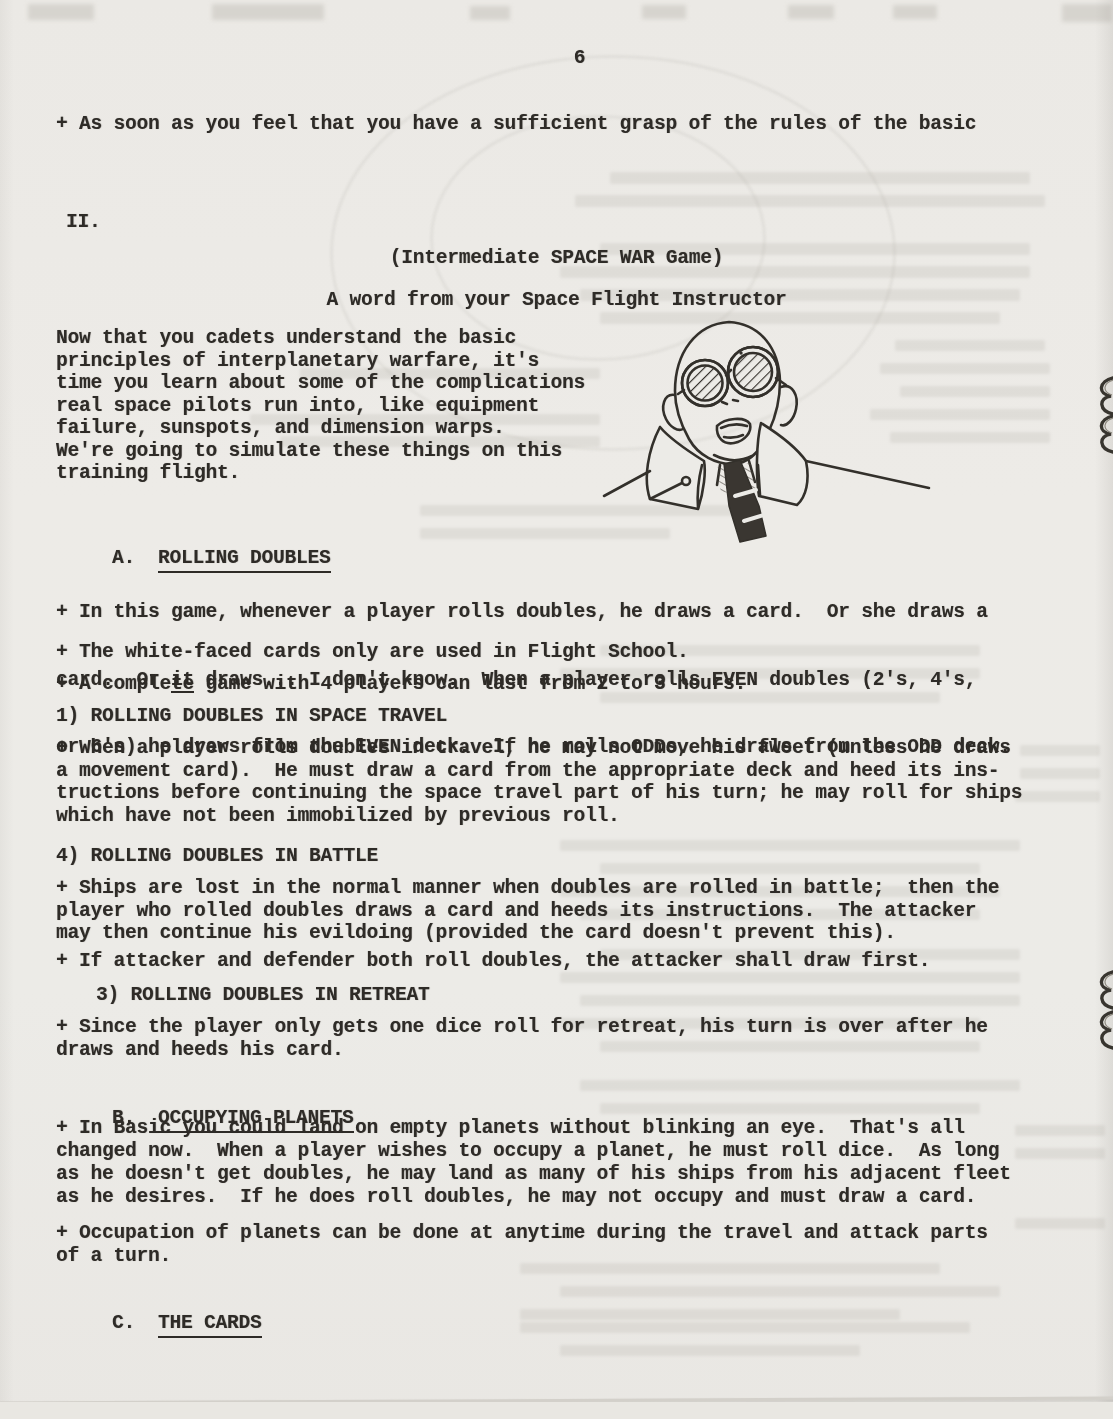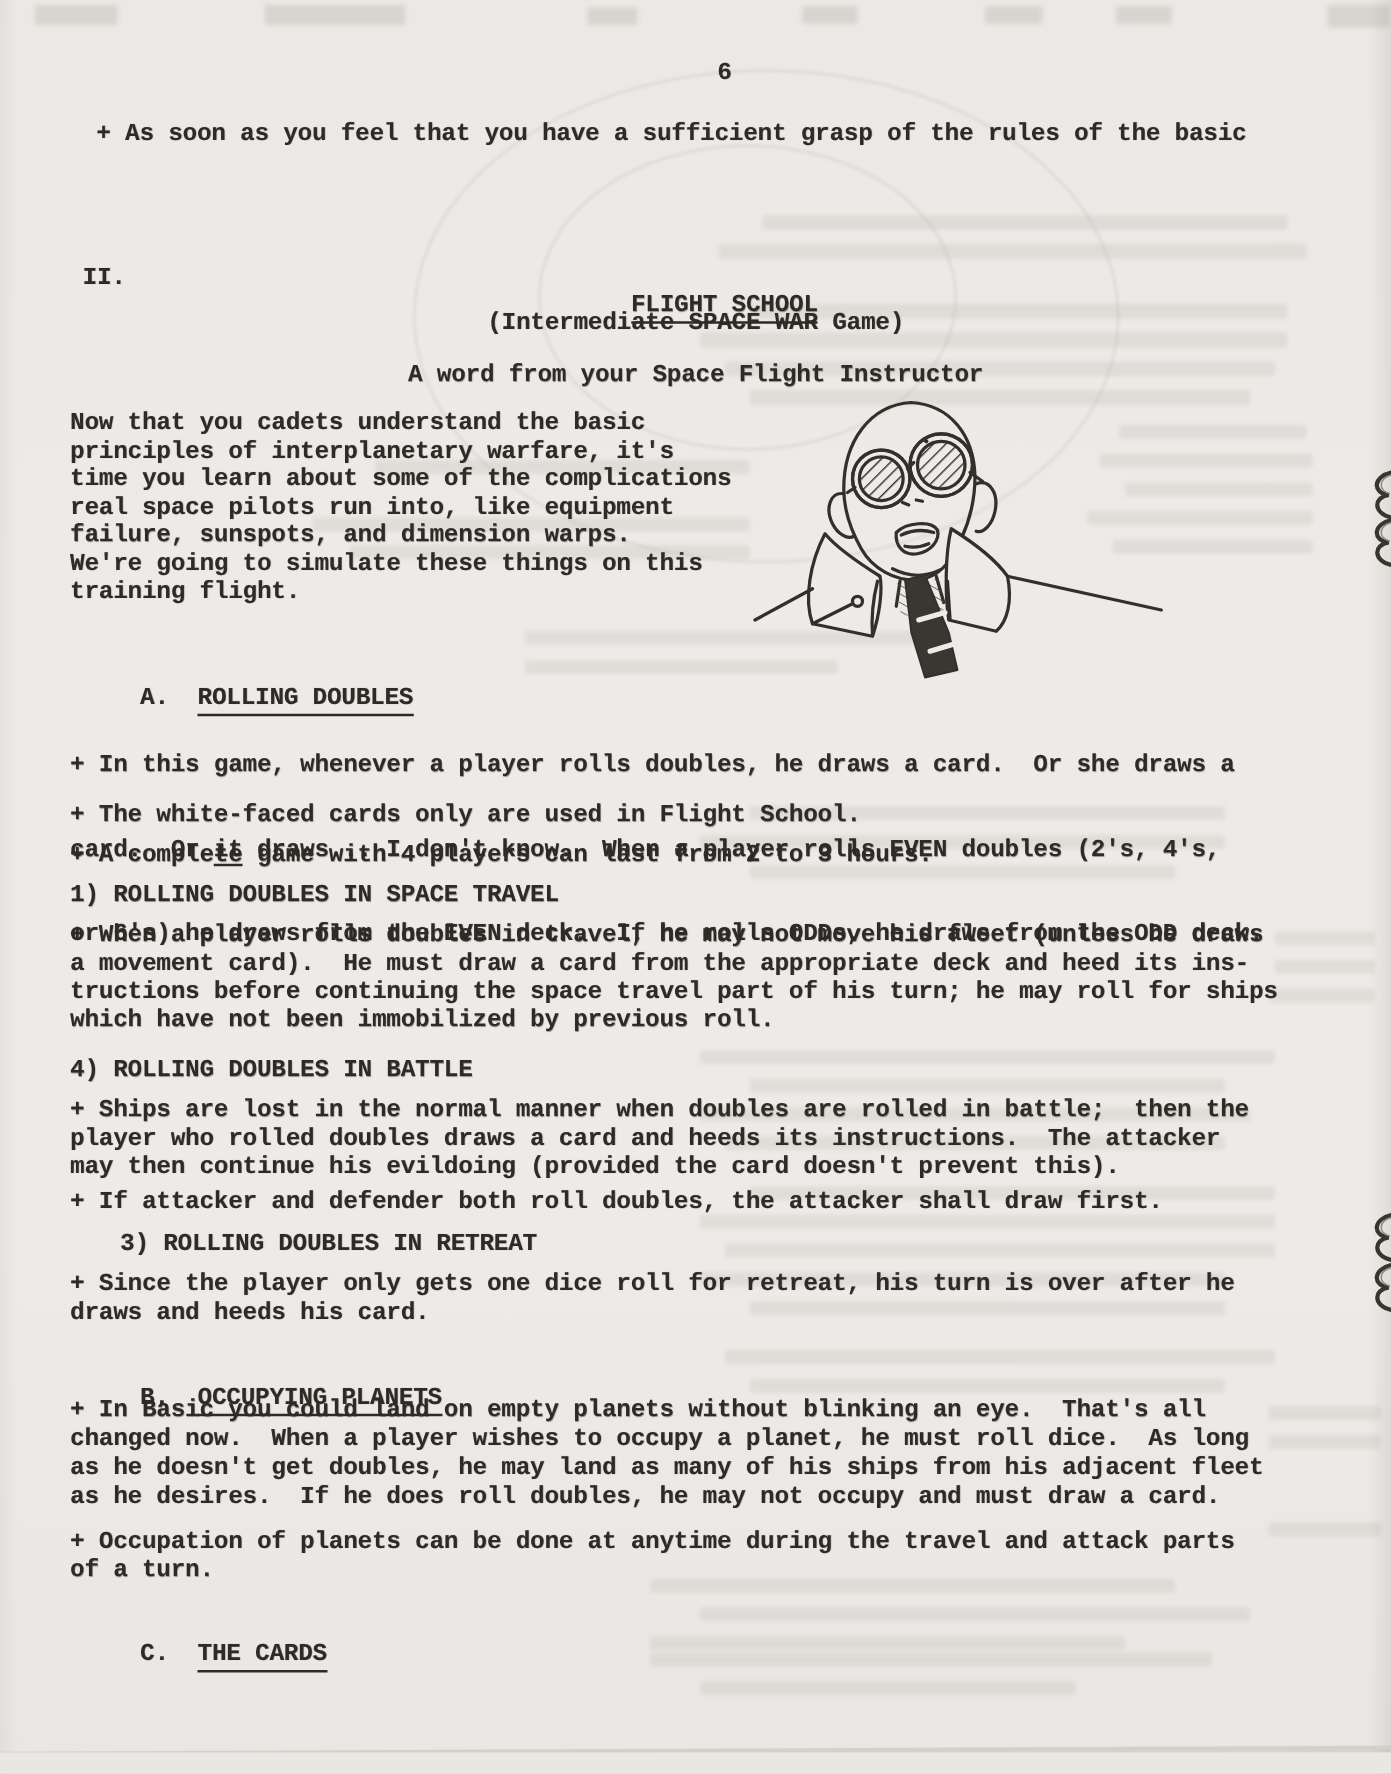--- a/index.html
+++ b/index.html
@@ -101,26 +101,23 @@
       <div class="bleed" style="left: 560px; top: 1286px; width: 440px; height: 11px;"></div>
       <div class="bleed" style="left: 520px; top: 1309px; width: 380px; height: 11px;"></div>
       <div class="bleed" style="left: 520px; top: 1322px; width: 450px; height: 11px;"></div>
       <div class="bleed" style="left: 560px; top: 1345px; width: 300px; height: 11px;"></div>
     </div>
 
   <div class="abs center ink" style="top:24px;">
     <span>6</span>
   </div>
 
-  <div class="abs ink" style="left:56px;top:96px;margin-left:21px;"><div class="tl">+ As soon as you feel that you have a sufficient grasp of the rules of the basic</div></div>
+  <div class="abs ink" style="left:56px;top:113px;"><div class="tl">+ As soon as you feel that you have a sufficient grasp of the rules of the basic</div></div>
 
   <div class="abs ink" style="left:66px;top:211px;">II.</div>
-  <div class="abs center ink" style="top:210px;">
-    <span class="u2">FLIGHT SCHOOL</span>
-  </div>
   <div class="abs center ink" style="top:247px;">(Intermediate SPACE WAR Game)</div>
   <div class="abs center ink" style="top:289px;">A word from your Space Flight Instructor</div>
 
   <div class="abs ink" style="left:56px;top:327px;"><div class="tl">Now that you cadets understand the basic</div><div class="tl">principles of interplanetary warfare, it's</div><div class="tl">time you learn about some of the complications</div><div class="tl">real space pilots run into, like equipment</div><div class="tl">failure, sunspots, and dimension warps.</div><div class="tl">We're going to simulate these things on this</div><div class="tl">training flight.</div></div>
 
   <div class="face-wrap">
     <svg viewBox="0 0 340 235" width="340" height="235">
       <defs>
         <pattern id="hatch" width="7" height="7" patternUnits="userSpaceOnUse" patternTransform="rotate(45)">
           <line x1="0" y1="0" x2="0" y2="7" stroke="#36332e" stroke-width="2.3"></line>

